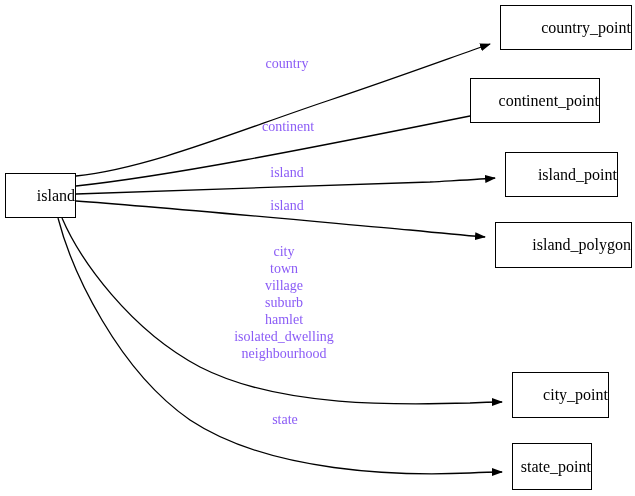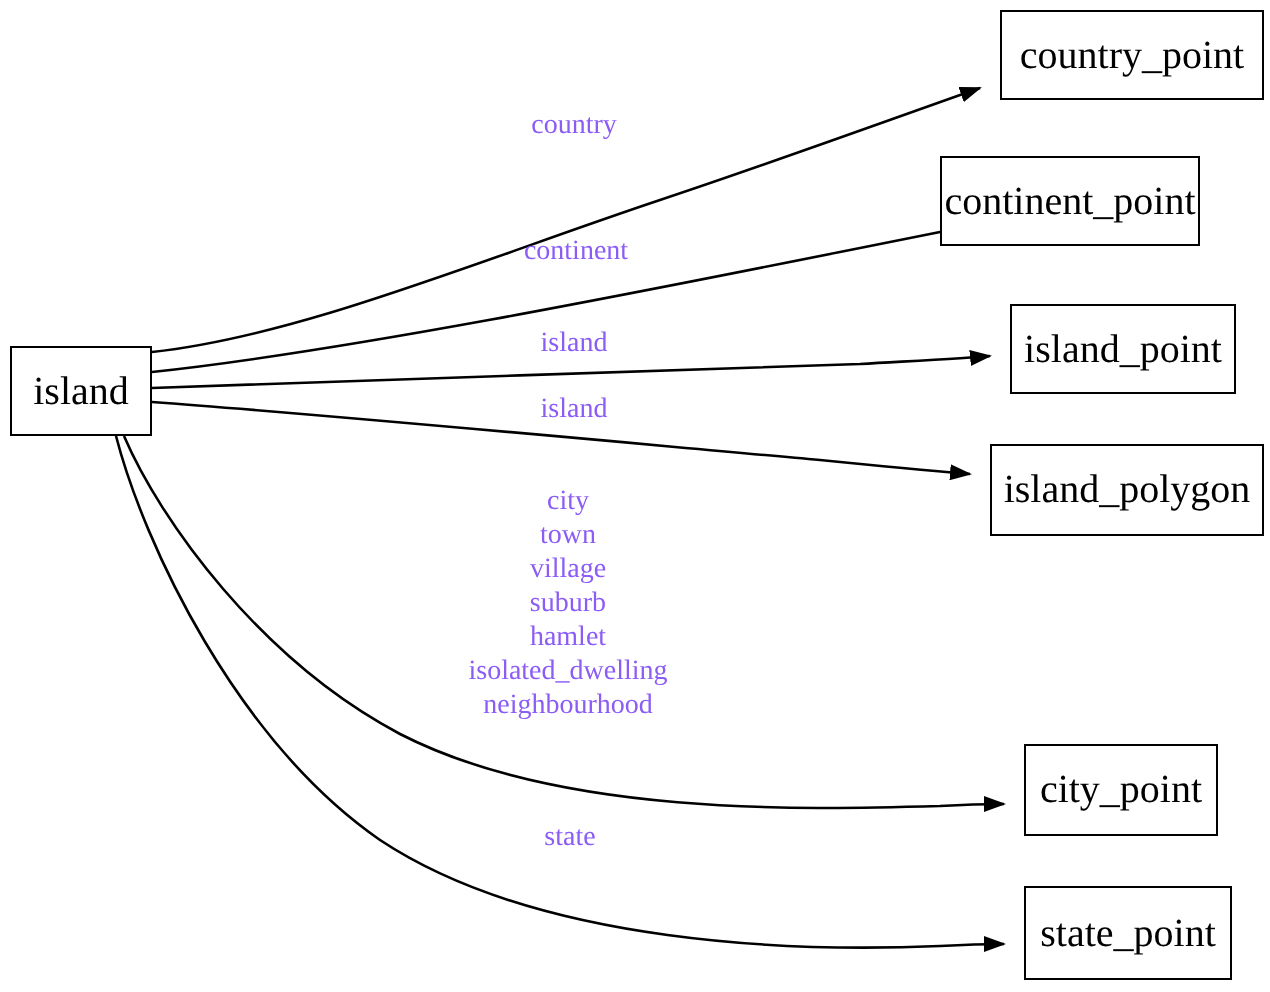--- a/index.html
+++ b/index.html
@@ -22,23 +22,23 @@
     width: 635px;
     height: 496px;
   }
   .node {
     position: absolute;
     box-sizing: border-box;
     border: 1px solid #000000;
     background: #ffffff;
     display: flex;
     align-items: center;
-    justify-content: center;
+    justify-content: flex-end;
     font-family: "Liberation Serif", "DejaVu Serif", serif;
-    font-size: 20px;
+    font-size: 16px;
     color: #000000;
     line-height: 1;
     white-space: nowrap;
   }
   .edge-label {
     position: absolute;
     font-family: "Liberation Serif", "DejaVu Serif", serif;
     font-size: 14px;
     color: #8b5cf6;
     text-align: center;
@@ -80,21 +80,21 @@
   </div>
   <div class="node" style="left: 505px; top: 152px; width: 113px; height: 45px;">
     <span>island_point</span>
   </div>
   <div class="node" style="left: 495px; top: 222px; width: 137px; height: 46px;">
     <span>island_polygon</span>
   </div>
   <div class="node" style="left: 512px; top: 372px; width: 97px; height: 46px;">
     <span>city_point</span>
   </div>
-  <div class="node" style="left: 512px; top: 443px; width: 104px; height: 47px;">
+  <div class="node" style="left: 512px; top: 443px; width: 80px; height: 47px;">
     <span>state_point</span>
   </div>
 
   <div id="edge-labels">
       <div class="edge-label" style="left: 287px; top: 63px;"><div>country</div></div>
       <div class="edge-label" style="left: 288px; top: 126px;"><div>continent</div></div>
       <div class="edge-label" style="left: 287px; top: 172px;"><div>island</div></div>
       <div class="edge-label" style="left: 287px; top: 205px;"><div>island</div></div>
       <div class="edge-label" style="left: 284px; top: 302px;"><div>city</div><div>town</div><div>village</div><div>suburb</div><div>hamlet</div><div>isolated_dwelling</div><div>neighbourhood</div></div>
       <div class="edge-label" style="left: 285px; top: 419px;"><div>state</div></div>

